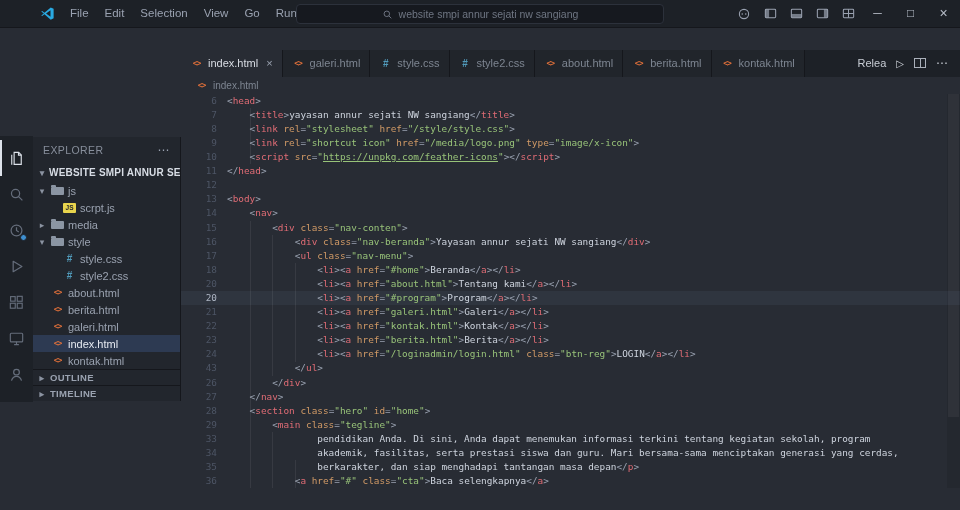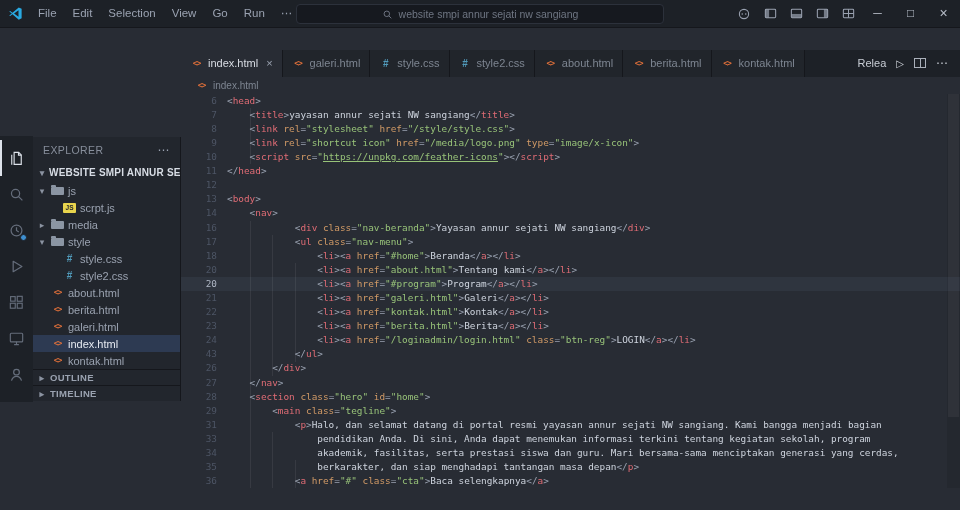--- a/index.html
+++ b/index.html
@@ -1,21 +1,21 @@
 <!DOCTYPE html>
 <html><head>
 <meta charset="utf-8">
 <style>
   *{box-sizing:border-box;margin:0;padding:0;}
   html,body{width:960px;height:510px;overflow:hidden;background:#15171c;}
   body{font-family:"Liberation Sans",sans-serif;}
   .window{width:960px;height:510px;display:flex;flex-direction:column;background:#282c34;color:#abb2bf;}
 
   
-  .titlebar{height:28px;flex:0 0 28px;background:#1d2127;display:flex;align-items:center;position:relative;border-bottom:1px solid #15171c;}
+  .titlebar{height:28px;flex:0 0 28px;background:#1d2127;display:flex;align-items:center;position:relative;border-bottom:1px solid #15171c;padding-left:32px;}
   .logo{width:30px;display:flex;justify-content:center;align-items:center;}
   .menus{display:flex;}
   .menu{padding:0 8px;line-height:27px;color:#9aa2b1;font-size:11.5px;cursor:default;}
   .navbtn{color:#8a91a0;font-size:13px;padding:0 7px;line-height:27px;}
   .navbtn.fwd{color:#6b7280;}
   .searchbox{position:absolute;left:50%;top:4px;transform:translateX(-50%);width:368px;height:20px;background:#16191f;border:1px solid #2c313b;border-radius:4px;display:flex;align-items:center;justify-content:center;gap:6px;color:#6f7683;font-size:10.5px;}
   .tb-right{position:absolute;right:0;top:0;height:27px;display:flex;align-items:center;}
   .tbicon{width:26px;display:flex;justify-content:center;color:#9aa2b1;}
   .wbtn{width:33px;text-align:center;line-height:27px;color:#b7bdc8;font-size:12px;}
   .wbtn.close{font-size:14px;}
@@ -355,20 +355,24 @@
             </div>
             <div class="cline">
               <span class="ln">13</span>
               <span class="ctext"><span class="tk-p">&lt;</span><span class="tk-t">body</span><span class="tk-p">&gt;</span></span>
             </div>
             <div class="cline">
               <span class="ln">14</span>
               <span class="ctext"><span class="tk-p">    &lt;</span><span class="tk-t">nav</span><span class="tk-p">&gt;</span></span>
             </div>
             <div class="cline">
+              <span class="ln">15</span>
+              <span class="ctext"><span class="tk-p">        &lt;</span><span class="tk-t">div</span><span class="tk-a"> class</span><span class="tk-p">=</span><span class="tk-s">"nav-conten"</span><span class="tk-p">&gt;</span></span>
+            </div>
+            <div class="cline">
               <span class="ln">16</span>
               <span class="ctext"><span class="tk-p">            &lt;</span><span class="tk-t">div</span><span class="tk-a"> class</span><span class="tk-p">=</span><span class="tk-s">"nav-beranda"</span><span class="tk-p">&gt;</span><span class="tk-x">Yayasan annur sejati NW sangiang</span><span class="tk-p">&lt;/</span><span class="tk-t">div</span><span class="tk-p">&gt;</span></span>
             </div>
             <div class="cline">
               <span class="ln">17</span>
               <span class="ctext"><span class="tk-p">            &lt;</span><span class="tk-t">ul</span><span class="tk-a"> class</span><span class="tk-p">=</span><span class="tk-s">"nav-menu"</span><span class="tk-p">&gt;</span></span>
             </div>
             <div class="cline">
               <span class="ln">18</span>
               <span class="ctext"><span class="tk-p">                &lt;</span><span class="tk-t">li</span><span class="tk-p">&gt;&lt;</span><span class="tk-t">a</span><span class="tk-a"> href</span><span class="tk-p">=</span><span class="tk-s">"#home"</span><span class="tk-p">&gt;</span><span class="tk-x">Beranda</span><span class="tk-p">&lt;/</span><span class="tk-t">a</span><span class="tk-p">&gt;&lt;/</span><span class="tk-t">li</span><span class="tk-p">&gt;</span></span>
@@ -409,24 +413,20 @@
               <span class="ln">27</span>
               <span class="ctext"><span class="tk-p">    &lt;/</span><span class="tk-t">nav</span><span class="tk-p">&gt;</span></span>
             </div>
             <div class="cline">
               <span class="ln">28</span>
               <span class="ctext"><span class="tk-p">    &lt;</span><span class="tk-t">section</span><span class="tk-a"> class</span><span class="tk-p">=</span><span class="tk-s">"hero"</span><span class="tk-a"> id</span><span class="tk-p">=</span><span class="tk-s">"home"</span><span class="tk-p">&gt;</span></span>
             </div>
             <div class="cline">
               <span class="ln">29</span>
               <span class="ctext"><span class="tk-p">        &lt;</span><span class="tk-t">main</span><span class="tk-a"> class</span><span class="tk-p">=</span><span class="tk-s">"tegline"</span><span class="tk-p">&gt;</span></span>
-            </div>
-            <div class="cline">
-              <span class="ln">31</span>
-              <span class="ctext"><span class="tk-p">            &lt;</span><span class="tk-t">p</span><span class="tk-p">&gt;</span><span class="tk-x">Halo, dan selamat datang di portal resmi yayasan annur sejati NW sangiang. Kami bangga menjadi bagian</span></span>
             </div>
             <div class="cline">
               <span class="ln">33</span>
               <span class="ctext"><span class="tk-x">                pendidikan Anda. Di sini, Anda dapat menemukan informasi terkini tentang kegiatan sekolah, program</span></span>
             </div>
             <div class="cline">
               <span class="ln">34</span>
               <span class="ctext"><span class="tk-x">                akademik, fasilitas, serta prestasi siswa dan guru. Mari bersama-sama menciptakan generasi yang cerdas,</span></span>
             </div>
             <div class="cline">

